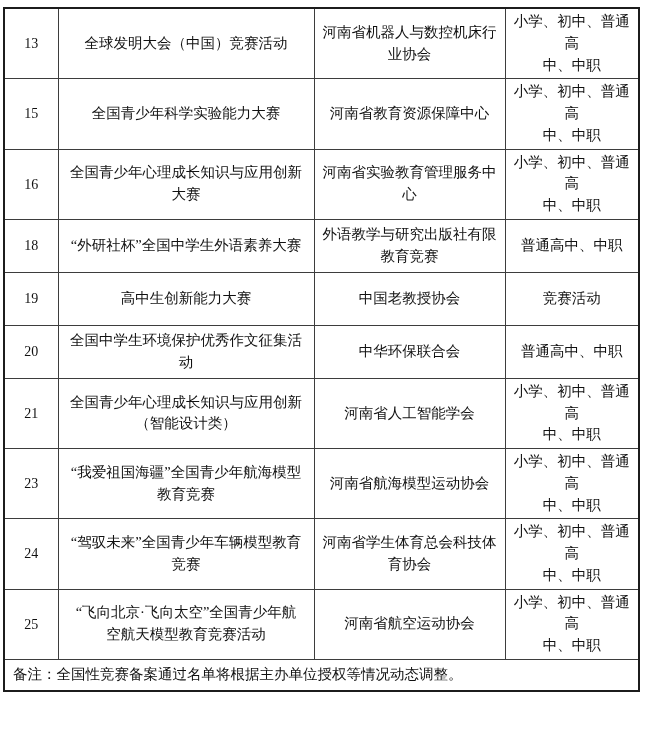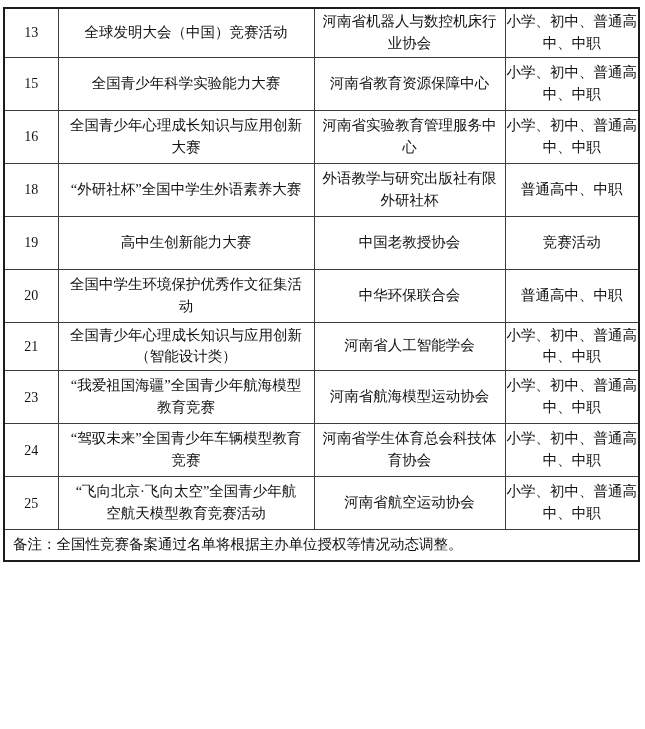--- a/index.html
+++ b/index.html
@@ -34,21 +34,21 @@
     vertical-align: middle;
     white-space: pre-line;
     padding: 2px 3px;
     overflow: hidden;
   }
   col.c1 { width: 54px; }
   col.c2 { width: 256px; }
   col.c3 { width: 191px; }
   col.c4 { width: 134px; }
   td.c-no  { font-size: 14px; }
-  td.c-lvl { padding: 2px 1px; }
+  td.c-lvl { padding: 2px 8px; }
   tbody#rows tr { height: 53px; }
   tbody#rows tr:nth-child(1) { height: 49px; }
   tbody#rows tr:nth-child(7) { height: 42px; }
   tr.note-row { height: 24px; }
   td.note-cell {
     text-align: left;
     padding: 4px 8px 4px 8px;
     white-space: normal;
   }
 </style>
@@ -90,21 +90,21 @@
 心</td>
     <td class="c-lvl">小学、初中、普通高
 中、中职</td>
   </tr>
 
 
   <tr>
     <td class="c-no">18</td>
     <td class="c-name">“外研社杯”全国中学生外语素养大赛</td>
     <td class="c-org">外语教学与研究出版社有限
-外研社杯</td>
+教育竞赛</td>
     <td class="c-lvl">普通高中、中职</td>
   </tr>
 
   <tr>
     <td class="c-no">19</td>
     <td class="c-name">高中生创新能力大赛</td>
     <td class="c-org">中国老教授协会</td>
     <td class="c-lvl">竞赛活动</td>
   </tr>
 

